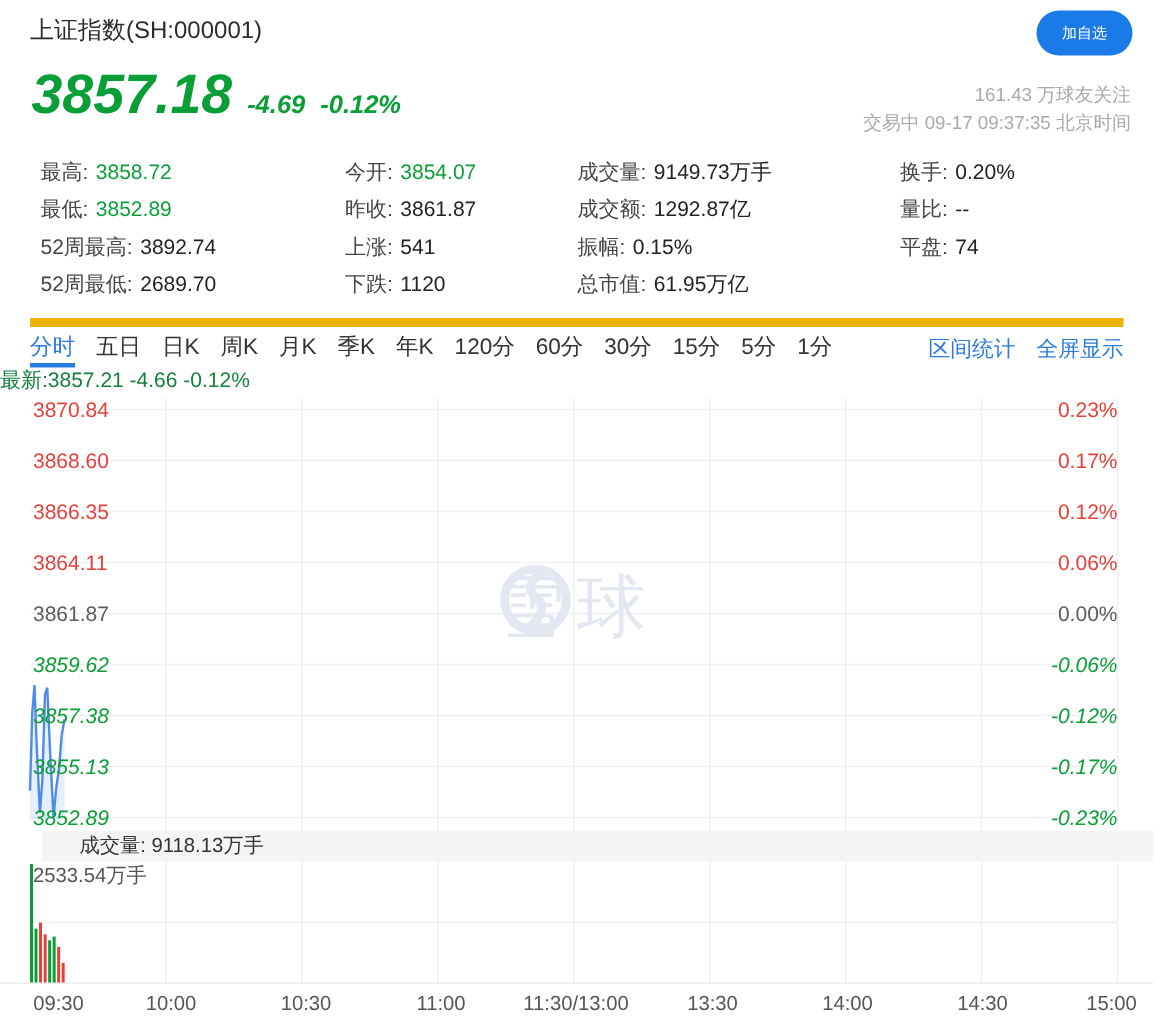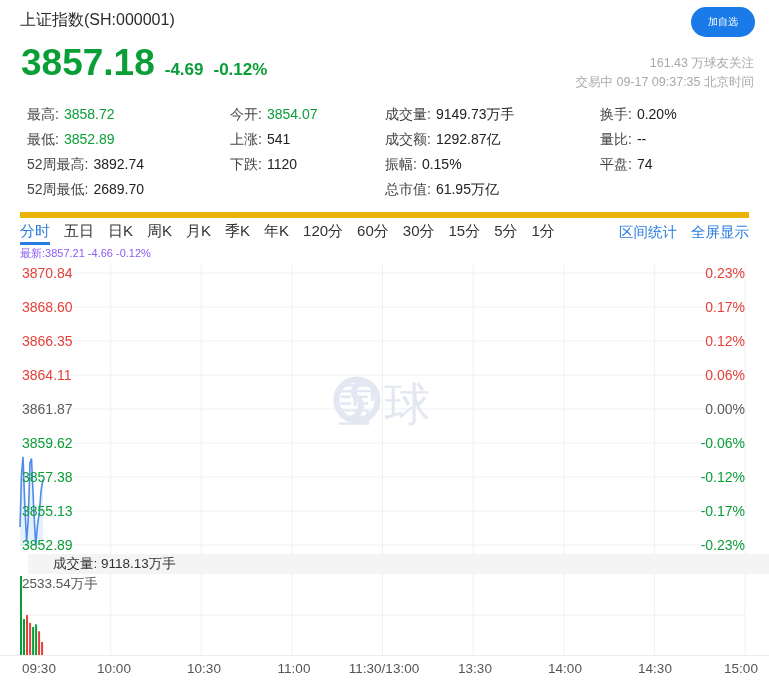--- a/index.html
+++ b/index.html
@@ -9,42 +9,42 @@
   
   .header { position:relative; height:96px; }
   .title { position:absolute; left:20px; top:10px; font-size:16px; color:#2b2b2b; }
   .add-btn { position:absolute; right:14px; top:7px; background:#1a7be8; color:#fff; border:none;
              border-radius:18px; padding:8px 17px; font-size:10px; cursor:pointer; font-family:inherit; }
   .price-line { position:absolute; left:21px; top:44px; display:flex; align-items:baseline; gap:10px; }
   .price-big { font-size:37px; font-weight:700; line-height:1.05; }
   .chg { font-size:17px; font-weight:700; }
   .info { position:absolute; right:15px; top:54px; text-align:right; font-size:12.5px; color:#a9a9a9; line-height:19px; }
 
-  .g { color:#0a9e37; } 
+  .g { color:#0a9e37;font-style:italic; } 
   .r { color:#e5413a; } 
   .n { color:#5c5c5c; }
 
   
   .stats { position:relative; height:106px; }
   .stat-col { position:absolute; top:6px; }
   .stat-col.c0 { left:27px; } .stat-col.c1 { left:230px; } .stat-col.c2 { left:385px; } .stat-col.c3 { left:600px; }
   .stat-row { height:25px; line-height:25px; font-size:14px; white-space:nowrap; }
   .stat-row .lbl { color:#454545; }
   .stat-row .val { font-weight:400; color:#222; margin-left:5px; }
   .stat-row .val.down { color:#0a9e37; }
 
   
   .tabbar { margin:10px 20px 0 20px; border-top:6px solid #eab308; height:33px;
             display:flex; align-items:stretch; column-gap:14px; font-size:15px; }
   .tab { color:#333; display:flex; align-items:center; padding-top:2px; cursor:pointer; border-bottom:3px solid transparent; }
   .tab.active { color:#2b7ce0; border-bottom-color:#2b7ce0; }
   .rlink { color:#2b7ce0; display:flex; align-items:center; padding-top:2px; font-size:14.5px; cursor:pointer; }
   .rlink.first { margin-left:auto; }
 
-  .latest { height:20px; margin-left:20px; font-size:11px; color:#8b5cf6; line-height:16px; }
+  .latest { height:20px; font-size:14px; color:#15803d; line-height:16px; }
 
   
   .pricechart { position:relative; height:289px; }
   .pricechart svg { position:absolute; left:0; top:0; }
   .ylab { position:absolute; font-size:14px; transform:translateY(-50%); white-space:nowrap; }
   .ylab.left { left:22px; }
   .ylab.right { right:24px; }
   .watermark { position:absolute; left:50%; top:140px; transform:translate(-50%,-50%);
                display:flex; align-items:center; gap:14px; color:#e3e7f1; }
   .watermark .wm-text { font-size:46px; letter-spacing:8px; }
@@ -80,20 +80,21 @@
 
   <div class="stats">
       <div class="stat-col c0">
         <div class="stat-row"><span class="lbl">最高:</span><span class="val down">3858.72</span></div>
         <div class="stat-row"><span class="lbl">最低:</span><span class="val down">3852.89</span></div>
         <div class="stat-row"><span class="lbl">52周最高:</span><span class="val">3892.74</span></div>
         <div class="stat-row"><span class="lbl">52周最低:</span><span class="val">2689.70</span></div>
       </div>
       <div class="stat-col c1">
         <div class="stat-row"><span class="lbl">今开:</span><span class="val down">3854.07</span></div>
+        <div class="stat-row"><span class="lbl">昨收:</span><span class="val">3861.87</span></div>
         <div class="stat-row"><span class="lbl">上涨:</span><span class="val">541</span></div>
         <div class="stat-row"><span class="lbl">下跌:</span><span class="val">1120</span></div>
       </div>
       <div class="stat-col c2">
         <div class="stat-row"><span class="lbl">成交量:</span><span class="val">9149.73万手</span></div>
         <div class="stat-row"><span class="lbl">成交额:</span><span class="val">1292.87亿</span></div>
         <div class="stat-row"><span class="lbl">振幅:</span><span class="val">0.15%</span></div>
         <div class="stat-row"><span class="lbl">总市值:</span><span class="val">61.95万亿</span></div>
       </div>
       <div class="stat-col c3">

